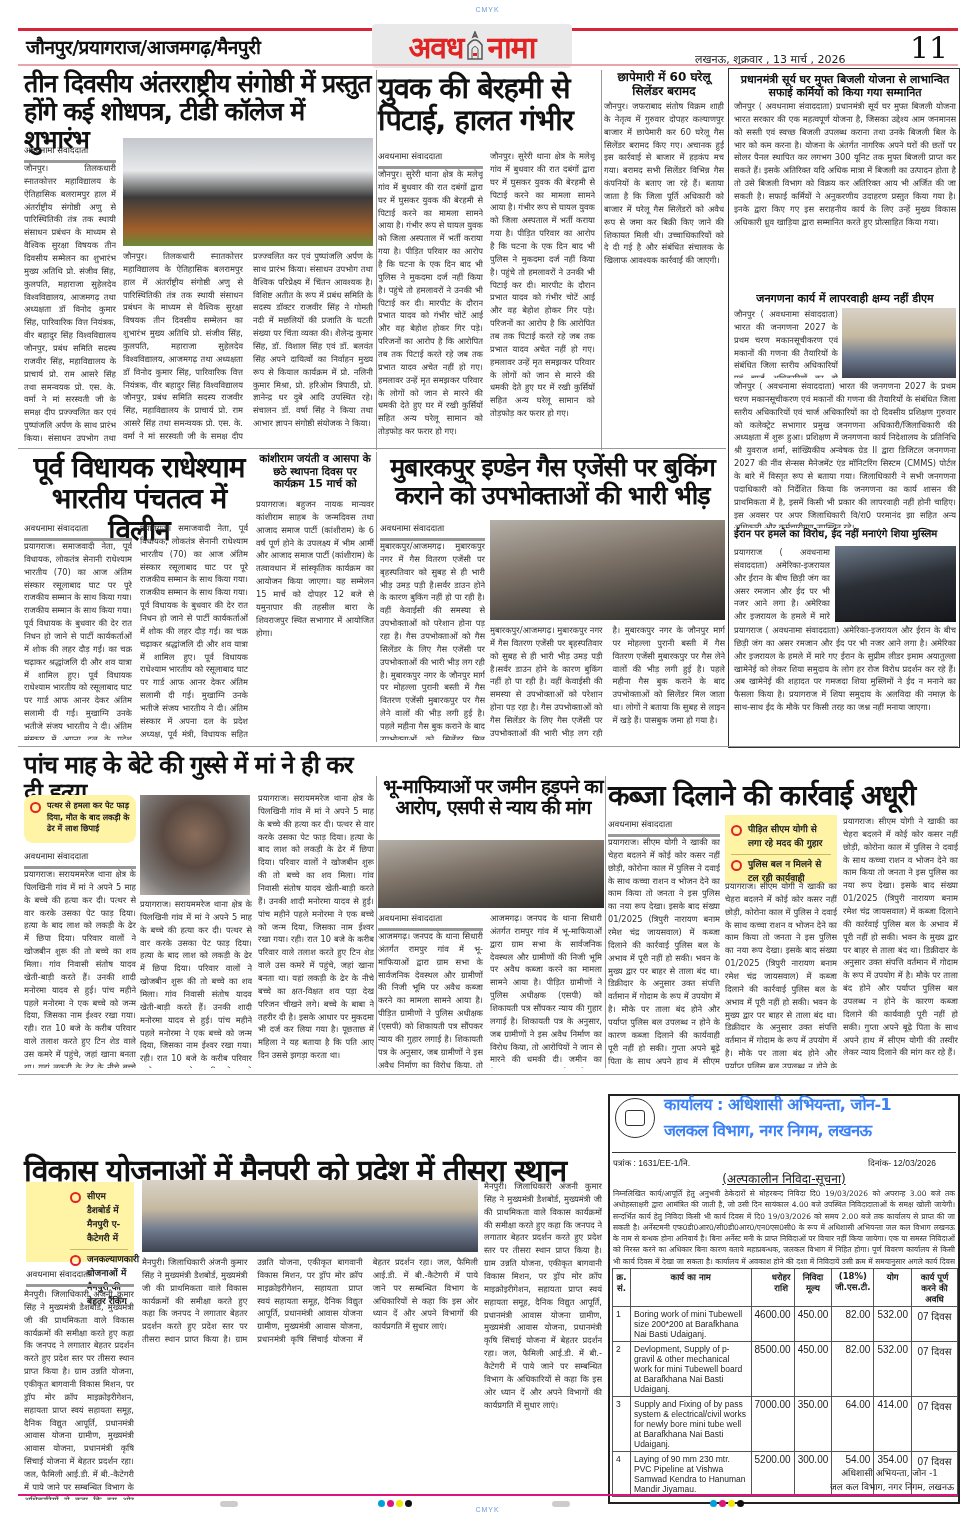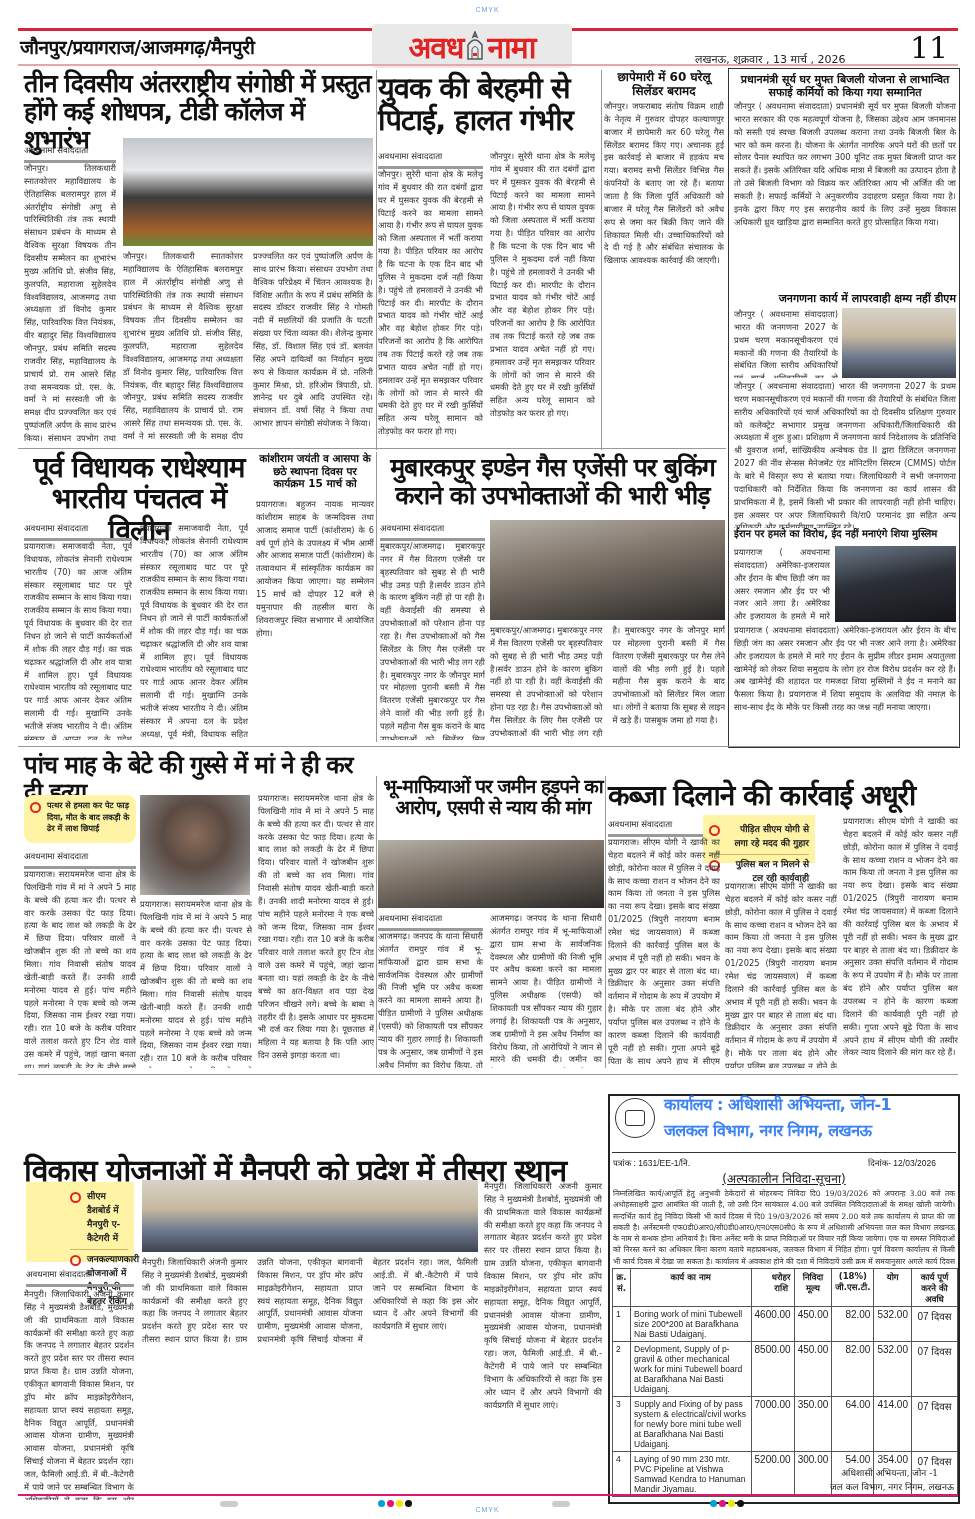--- a/index.html
+++ b/index.html
@@ -44,21 +44,21 @@
   .seal-inner { width: 20px; height: 16px; border: 1.5px solid #333; border-radius: 3px; }
   .dots { display: flex; gap: 2px; }
   .dot { width: 7px; height: 7px; border-radius: 50%; }
   .grey-pill { width: 18px; height: 6px; background: #ccc; border-radius: 3px; }
 </style>
 </head>
 <body>
 
 <div class="abs cmyk">CMYK</div>
 <div class="abs redline" style="left:18px; top:28px; width:940px;"></div>
-<div class="abs region" style="left:20px; top:34px;">जौनपुर/प्रयागराज/आजमगढ़/मैनपुरी</div>
+<div class="abs region" style="left:26px; top:34px;">जौनपुर/प्रयागराज/आजमगढ़/मैनपुरी</div>
 <div class="abs logo-box" style="left:372px; top:24px; width:200px; height:44px;">
   <span class="logo">अवध</span>
   <svg class="logo-mid" viewBox="0 0 22 30">
     <path d="M11 1 L13 6 L11 5 L9 6 Z M4 28 L4 14 Q11 4 18 14 L18 28 Z" fill="none" stroke="#555" stroke-width="1.5"></path>
     <path d="M8 28 L8 18 Q11 13 14 18 L14 28" fill="none" stroke="#555" stroke-width="1"></path>
     <rect x="9" y="22" width="4" height="3" fill="#e02424"></rect>
   </svg>
   <span class="logo">नामा</span>
 </div>
 <div class="abs dateline" style="left:695px; top:43px;margin-top:8px;">लखनऊ, शुक्रवार , 13 मार्च , 2026</div>
@@ -75,21 +75,21 @@
 <div class="abs byline" style="left:378px; top:150px; width:105px;">अवधनामा संवाददाता</div>
 <div class="abs body" style="left:378px; top:168px; width:105px; height:278px;">जौनपुर। सुरेरी थाना क्षेत्र के मलेथू गांव में बुधवार की रात दबंगों द्वारा घर में घुसकर युवक की बेरहमी से पिटाई करने का मामला सामने आया है। गंभीर रूप से घायल युवक को जिला अस्पताल में भर्ती कराया गया है। पीड़ित परिवार का आरोप है कि घटना के एक दिन बाद भी पुलिस ने मुकदमा दर्ज नहीं किया है। पहुंचे तो हमलावरों ने उनकी भी पिटाई कर दी। मारपीट के दौरान प्रभात यादव को गंभीर चोटें आई और वह बेहोश होकर गिर पड़े। परिजनों का आरोप है कि आरोपित तब तक पिटाई करते रहे जब तक प्रभात यादव अचेत नहीं हो गए। हमलावर उन्हें मृत समझकर परिवार के लोगों को जान से मारने की धमकी देते हुए घर में रखी कुर्सियों सहित अन्य घरेलू सामान को तोड़फोड़ कर फरार हो गए।</div>
 <div class="abs body" style="left:490px; top:150px; width:105px; height:296px;">जौनपुर। सुरेरी थाना क्षेत्र के मलेथू गांव में बुधवार की रात दबंगों द्वारा घर में घुसकर युवक की बेरहमी से पिटाई करने का मामला सामने आया है। गंभीर रूप से घायल युवक को जिला अस्पताल में भर्ती कराया गया है। पीड़ित परिवार का आरोप है कि घटना के एक दिन बाद भी पुलिस ने मुकदमा दर्ज नहीं किया है। पहुंचे तो हमलावरों ने उनकी भी पिटाई कर दी। मारपीट के दौरान प्रभात यादव को गंभीर चोटें आई और वह बेहोश होकर गिर पड़े। परिजनों का आरोप है कि आरोपित तब तक पिटाई करते रहे जब तक प्रभात यादव अचेत नहीं हो गए। हमलावर उन्हें मृत समझकर परिवार के लोगों को जान से मारने की धमकी देते हुए घर में रखी कुर्सियों सहित अन्य घरेलू सामान को तोड़फोड़ कर फरार हो गए।</div>
 
 <div class="abs h2" style="left:604px; top:70px; width:120px; font-size:12px;">छापेमारी में 60 घरेलू सिलेंडर बरामद</div>
 <div class="abs body" style="left:604px; top:100px; width:120px; height:346px;">जौनपुर। जफराबाद संतोष विक्रम शाही के नेतृत्व में गुरुवार दोपहर कल्याणपुर बाजार में छापेमारी कर 60 घरेलू गैस सिलेंडर बरामद किए गए। अचानक हुई इस कार्रवाई से बाजार में हड़कंप मच गया। बरामद सभी सिलेंडर विभिन्न गैस कंपनियों के बताए जा रहे हैं। बताया जाता है कि जिला पूर्ति अधिकारी को बाजार में घरेलू गैस सिलेंडरों को अवैध रूप से जमा कर बिक्री किए जाने की शिकायत मिली थी। उच्चाधिकारियों को दे दी गई है और संबंधित संचालक के खिलाफ आवश्यक कार्रवाई की जाएगी।</div>
 
 <div class="abs boxed" style="left:728px; top:68px; width:232px; height:680px;"></div>
 <div class="abs h2" style="left:734px; top:73px; width:222px; font-size:11px;">प्रधानमंत्री सूर्य घर मुफ्त बिजली योजना से लाभान्वित सफाई कर्मियों को किया गया सम्मानित</div>
 <div class="abs body" style="left:734px; top:100px; width:222px; height:180px;">जौनपुर ( अवधनामा संवाददाता) प्रधानमंत्री सूर्य घर मुफ्त बिजली योजना भारत सरकार की एक महत्वपूर्ण योजना है, जिसका उद्देश्य आम जनमानस को सस्ती एवं स्वच्छ बिजली उपलब्ध कराना तथा उनके बिजली बिल के भार को कम करना है। योजना के अंतर्गत नागरिक अपने घरों की छतों पर सोलर पैनल स्थापित कर लगभग 300 यूनिट तक मुफ्त बिजली प्राप्त कर सकते हैं। इसके अतिरिक्त यदि अधिक मात्रा में बिजली का उत्पादन होता है तो उसे बिजली विभाग को विक्रय कर अतिरिक्त आय भी अर्जित की जा सकती है। सफाई कर्मियों ने अनुकरणीय उदाहरण प्रस्तुत किया गया है। इनके द्वारा किए गए इस सराहनीय कार्य के लिए उन्हें मुख्य विकास अधिकारी ध्रुव खाड़िया द्वारा सम्मानित करते हुए प्रोत्साहित किया गया।</div>
-<div class="abs h2" style="left:734px; top:292px; width:222px; font-size:11px; text-align:right;">जनगणना कार्य में लापरवाही क्षम्य नहीं डीएम</div>
+<div class="abs h2" style="left:734px; top:292px; width:222px; font-size:11px; text-align:center;">जनगणना कार्य में लापरवाही क्षम्य नहीं डीएम</div>
 <div class="abs photo hall" style="left:842px; top:308px; width:114px; height:70px;"></div>
 <div class="abs body" style="left:734px; top:308px; width:104px; height:70px;">जौनपुर ( अवधनामा संवाददाता) भारत की जनगणना 2027 के प्रथम चरण मकानसूचीकरण एवं मकानों की गणना की तैयारियों के संबंधित जिला स्तरीय अधिकारियों एवं चार्ज अधिकारियों का दो दिवसीय प्रशिक्षण गुरुवार को कलेक्ट्रेट सभागार प्रमुख जनगणना अधिकारी/जिलाधिकारी की अध्यक्षता में शुरू हुआ। प्रशिक्षण में जनगणना कार्य निदेशालय के प्रतिनिधि श्री युवराज शर्मा, सांख्यिकीय अन्वेषक ग्रेड II द्वारा डिजिटल जनगणना 2027 की नींव सेन्सस मैनेजमेंट एंड मॉनिटरिंग सिस्टम (CMMS) पोर्टल के बारे में विस्तृत रूप से बताया गया। जिलाधिकारी ने सभी जनगणना पदाधिकारी को निर्देशित किया कि जनगणना का कार्य शासन की प्राथमिकता में है, इसमें किसी भी प्रकार की लापरवाही नहीं होनी चाहिए। इस अवसर पर अपर जिलाधिकारी वि/रा0 परमानंद झा सहित अन्य अधिकारी और कर्मचारीगण उपस्थित रहे।</div>
 <div class="abs body" style="left:734px; top:380px; width:222px; height:148px;">जौनपुर ( अवधनामा संवाददाता) भारत की जनगणना 2027 के प्रथम चरण मकानसूचीकरण एवं मकानों की गणना की तैयारियों के संबंधित जिला स्तरीय अधिकारियों एवं चार्ज अधिकारियों का दो दिवसीय प्रशिक्षण गुरुवार को कलेक्ट्रेट सभागार प्रमुख जनगणना अधिकारी/जिलाधिकारी की अध्यक्षता में शुरू हुआ। प्रशिक्षण में जनगणना कार्य निदेशालय के प्रतिनिधि श्री युवराज शर्मा, सांख्यिकीय अन्वेषक ग्रेड II द्वारा डिजिटल जनगणना 2027 की नींव सेन्सस मैनेजमेंट एंड मॉनिटरिंग सिस्टम (CMMS) पोर्टल के बारे में विस्तृत रूप से बताया गया। जिलाधिकारी ने सभी जनगणना पदाधिकारी को निर्देशित किया कि जनगणना का कार्य शासन की प्राथमिकता में है, इसमें किसी भी प्रकार की लापरवाही नहीं होनी चाहिए। इस अवसर पर अपर जिलाधिकारी वि/रा0 परमानंद झा सहित अन्य अधिकारी और कर्मचारीगण उपस्थित रहे।</div>
 <div class="abs h2" style="left:734px; top:528px; width:222px; font-size:10px; text-align:left;">ईरान पर हमले का विरोध, ईद नहीं मनाएंगे शिया मुस्लिम</div>
 <div class="abs photo night" style="left:835px; top:546px; width:121px; height:76px;"></div>
 <div class="abs body" style="left:734px; top:546px; width:96px; height:76px;">प्रयागराज ( अवधनामा संवाददाता) अमेरिका-इजरायल और ईरान के बीच छिड़ी जंग का असर रमजान और ईद पर भी नजर आने लगा है। अमेरिका और इजरायल के हमले में मारे गए ईरान के सुप्रीम लीडर इमाम अयातुल्ला खामेनेई को लेकर शिया समुदाय के लोग हर रोज विरोध प्रदर्शन कर रहे हैं। अब खामेनेई की शहादत पर गमजदा शिया मुस्लिमों ने ईद न मनाने का फैसला किया है। प्रयागराज में शिया समुदाय के अलविदा की नमाज़ के साथ-साथ ईद के मौके पर किसी तरह का जश्न नहीं मनाया जाएगा।</div>
 <div class="abs body" style="left:734px; top:624px; width:222px; height:120px;">प्रयागराज ( अवधनामा संवाददाता) अमेरिका-इजरायल और ईरान के बीच छिड़ी जंग का असर रमजान और ईद पर भी नजर आने लगा है। अमेरिका और इजरायल के हमले में मारे गए ईरान के सुप्रीम लीडर इमाम अयातुल्ला खामेनेई को लेकर शिया समुदाय के लोग हर रोज विरोध प्रदर्शन कर रहे हैं। अब खामेनेई की शहादत पर गमजदा शिया मुस्लिमों ने ईद न मनाने का फैसला किया है। प्रयागराज में शिया समुदाय के अलविदा की नमाज़ के साथ-साथ ईद के मौके पर किसी तरह का जश्न नहीं मनाया जाएगा।</div>
 
 <div class="abs h1" style="left:24px; top:452px; width:230px; font-size:28px; text-align:center;">पूर्व विधायक राधेश्याम भारतीय पंचतत्व में विलीन</div>
 <div class="abs byline" style="left:24px; top:522px; width:108px;">अवधनामा संवाददाता</div>
@@ -119,21 +119,21 @@
 <div class="abs body cols2" style="left:258px; top:792px; width:116px; height:276px; column-count:1;">प्रयागराज। सरायममरेज थाना क्षेत्र के पिलखिनी गांव में मां ने अपने 5 माह के बच्चे की हत्या कर दी। पत्थर से वार करके उसका पेट फाड़ दिया। हत्या के बाद लाश को लकड़ी के ढेर में छिपा दिया। परिवार वालों ने खोजबीन शुरू की तो बच्चे का शव मिला। गांव निवासी संतोष यादव खेती-बाड़ी करते हैं। उनकी शादी मनोरमा यादव से हुई। पांच महीने पहले मनोरमा ने एक बच्चे को जन्म दिया, जिसका नाम ईश्वर रखा गया। रही। रात 10 बजे के करीब परिवार वाले तलाश करते हुए टिन शेड वाले उस कमरे में पहुंचे, जहां खाना बनता था। यहां लकड़ी के ढेर के नीचे बच्चे का क्षत-विक्षत शव पड़ा देख परिजन चीखने लगे। बच्चे के बाबा ने तहरीर दी है। इसके आधार पर मुकदमा भी दर्ज कर लिया गया है। पूछताछ में महिला ने यह बताया है कि पति आए दिन उससे झगड़ा करता था।</div>
 
 <div class="abs h1" style="left:380px; top:776px; width:226px; font-size:19px; text-align:center;">भू-माफियाओं पर जमीन हड़पने का आरोप, एसपी से न्याय की मांग</div>
 <div class="abs photo crowd" style="left:378px; top:840px; width:226px; height:68px;"></div>
 <div class="abs byline" style="left:378px; top:912px; width:105px;">अवधनामा संवाददाता</div>
 <div class="abs body" style="left:378px; top:930px; width:105px; height:138px;">आजमगढ़। जनपद के थाना सिधारी अंतर्गत रामपुर गांव में भू-माफियाओं द्वारा ग्राम सभा के सार्वजनिक देवस्थल और ग्रामीणों की निजी भूमि पर अवैध कब्जा करने का मामला सामने आया है। पीड़ित ग्रामीणों ने पुलिस अधीक्षक (एसपी) को शिकायती पत्र सौंपकर न्याय की गुहार लगाई है। शिकायती पत्र के अनुसार, जब ग्रामीणों ने इस अवैध निर्माण का विरोध किया, तो आरोपियों ने जान से मारने की धमकी दी। जमीन का बैनामा कराकर 84 कड़ी जमीन पर अवैध निर्माण कर रहे हैं। इस विवादित जमीन में ग्रामीणों द्वारा दान की गई शिवकुटी देवस्थल की सार्वजनिक भूमि भी शामिल है। करने और देवस्थल की पवित्र भूमि को अवैध कब्जे से मुक्त कराने की अपील की है। फिलहाल, इस मामले में पुलिस के उच्च अधिकारियों के हस्तक्षेप का इंतजार है।</div>
 <div class="abs body" style="left:490px; top:912px; width:112px; height:156px;">आजमगढ़। जनपद के थाना सिधारी अंतर्गत रामपुर गांव में भू-माफियाओं द्वारा ग्राम सभा के सार्वजनिक देवस्थल और ग्रामीणों की निजी भूमि पर अवैध कब्जा करने का मामला सामने आया है। पीड़ित ग्रामीणों ने पुलिस अधीक्षक (एसपी) को शिकायती पत्र सौंपकर न्याय की गुहार लगाई है। शिकायती पत्र के अनुसार, जब ग्रामीणों ने इस अवैध निर्माण का विरोध किया, तो आरोपियों ने जान से मारने की धमकी दी। जमीन का बैनामा कराकर 84 कड़ी जमीन पर अवैध निर्माण कर रहे हैं। इस विवादित जमीन में ग्रामीणों द्वारा दान की गई शिवकुटी देवस्थल की सार्वजनिक भूमि भी शामिल है। करने और देवस्थल की पवित्र भूमि को अवैध कब्जे से मुक्त कराने की अपील की है। फिलहाल, इस मामले में पुलिस के उच्च अधिकारियों के हस्तक्षेप का इंतजार है।</div>
 
 <div class="abs h1" style="left:608px; top:780px; width:352px; font-size:28px;">कब्जा दिलाने की कार्रवाई अधूरी</div>
 <div class="abs byline" style="left:608px; top:818px; width:112px;">अवधनामा संवाददाता</div>
-<div class="abs yellowbox" style="left:703px; top:815px; width:112px; height:48px;text-align:right;">
+<div class="abs yellowbox" style="left:725px; top:815px; width:112px; height:68px;">
   <div class="item">
       <span class="ring"></span>
       <span>पीड़ित सीएम योगी से लगा रहे मदद की गुहार</span>
     </div>
   <div class="item">
       <span class="ring"></span>
       <span>पुलिस बल न मिलने से टल रही कार्यवाही</span>
     </div>
 </div>
 <div class="abs body" style="left:608px; top:836px; width:112px; height:232px;">प्रयागराज। सीएम योगी ने खाकी का चेहरा बदलने में कोई कोर कसर नहीं छोड़ी, कोरोना काल में पुलिस ने दवाई के साथ कच्चा राशन व भोजन देने का काम किया तो जनता ने इस पुलिस का नया रूप देखा। इसके बाद संख्या 01/2025 (त्रिपुरी नारायण बनाम रमेश चंद्र जायसवाल) में कब्जा दिलाने की कार्रवाई पुलिस बल के अभाव में पूरी नहीं हो सकी। भवन के मुख्य द्वार पर बाहर से ताला बंद था। डिक्रीदार के अनुसार उक्त संपत्ति वर्तमान में गोदाम के रूप में उपयोग में है। मौके पर ताला बंद होने और पर्याप्त पुलिस बल उपलब्ध न होने के कारण कब्जा दिलाने की कार्यवाही पूरी नहीं हो सकी। गुप्ता अपने बूढ़े पिता के साथ अपने हाथ में सीएम योगी की तस्वीर लेकर न्याय दिलाने की मांग कर रहे हैं।</div>

